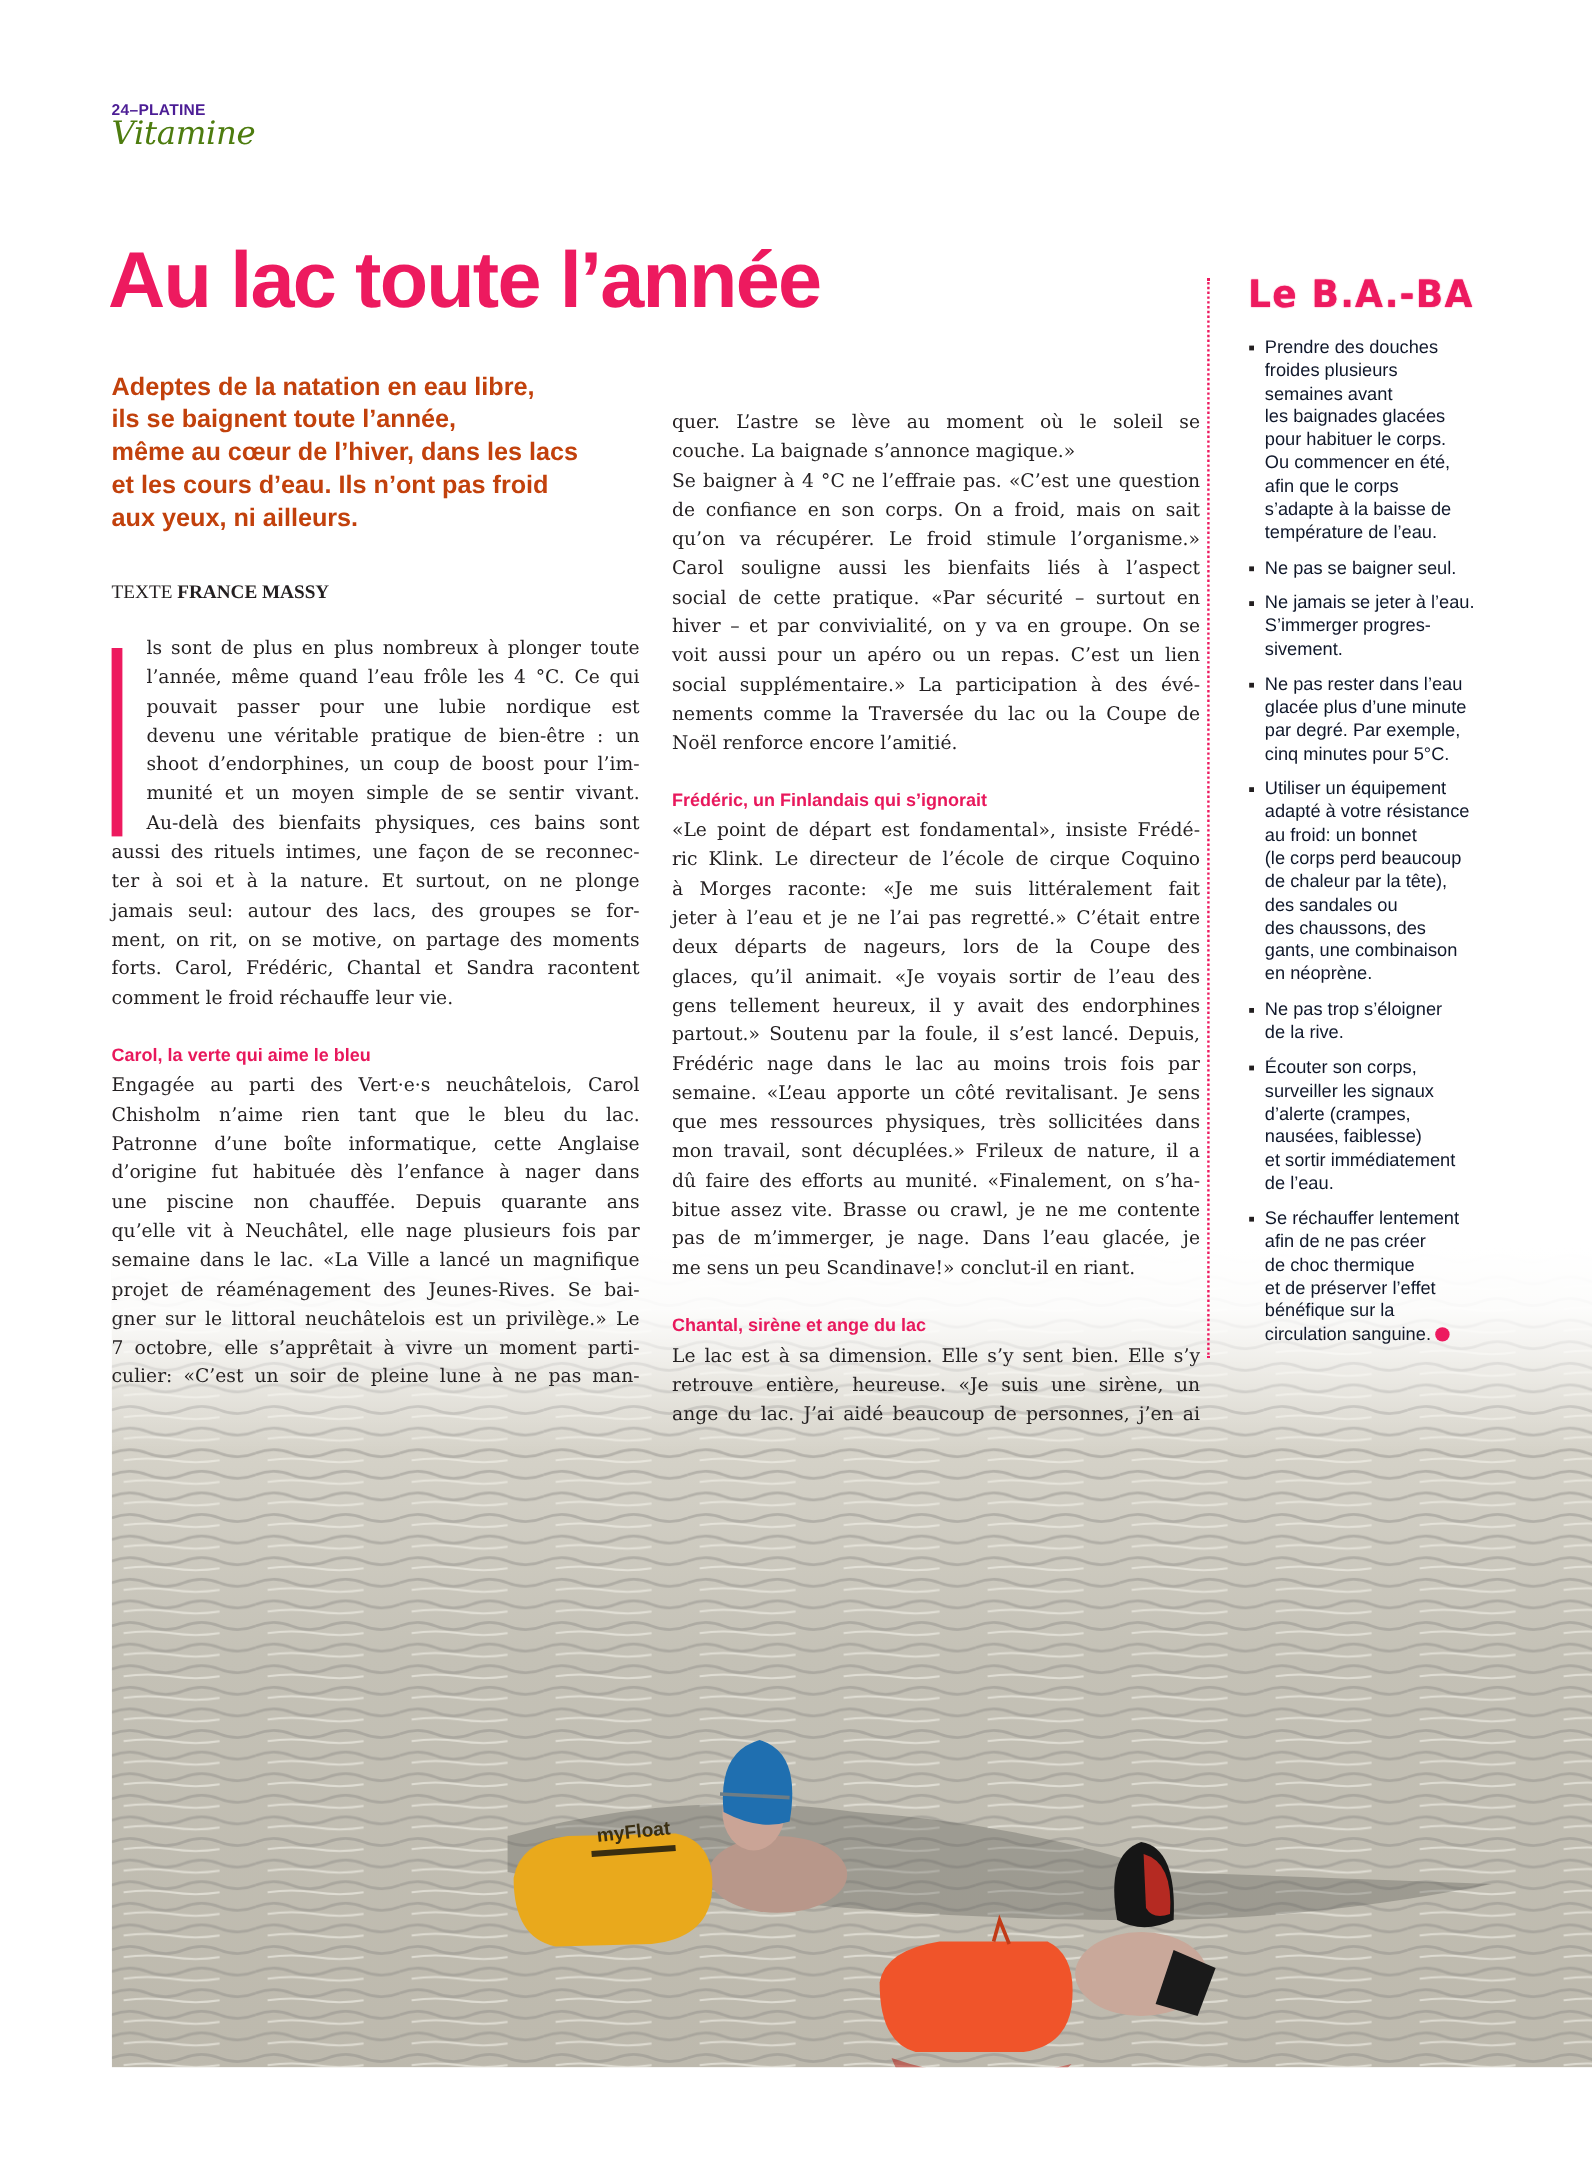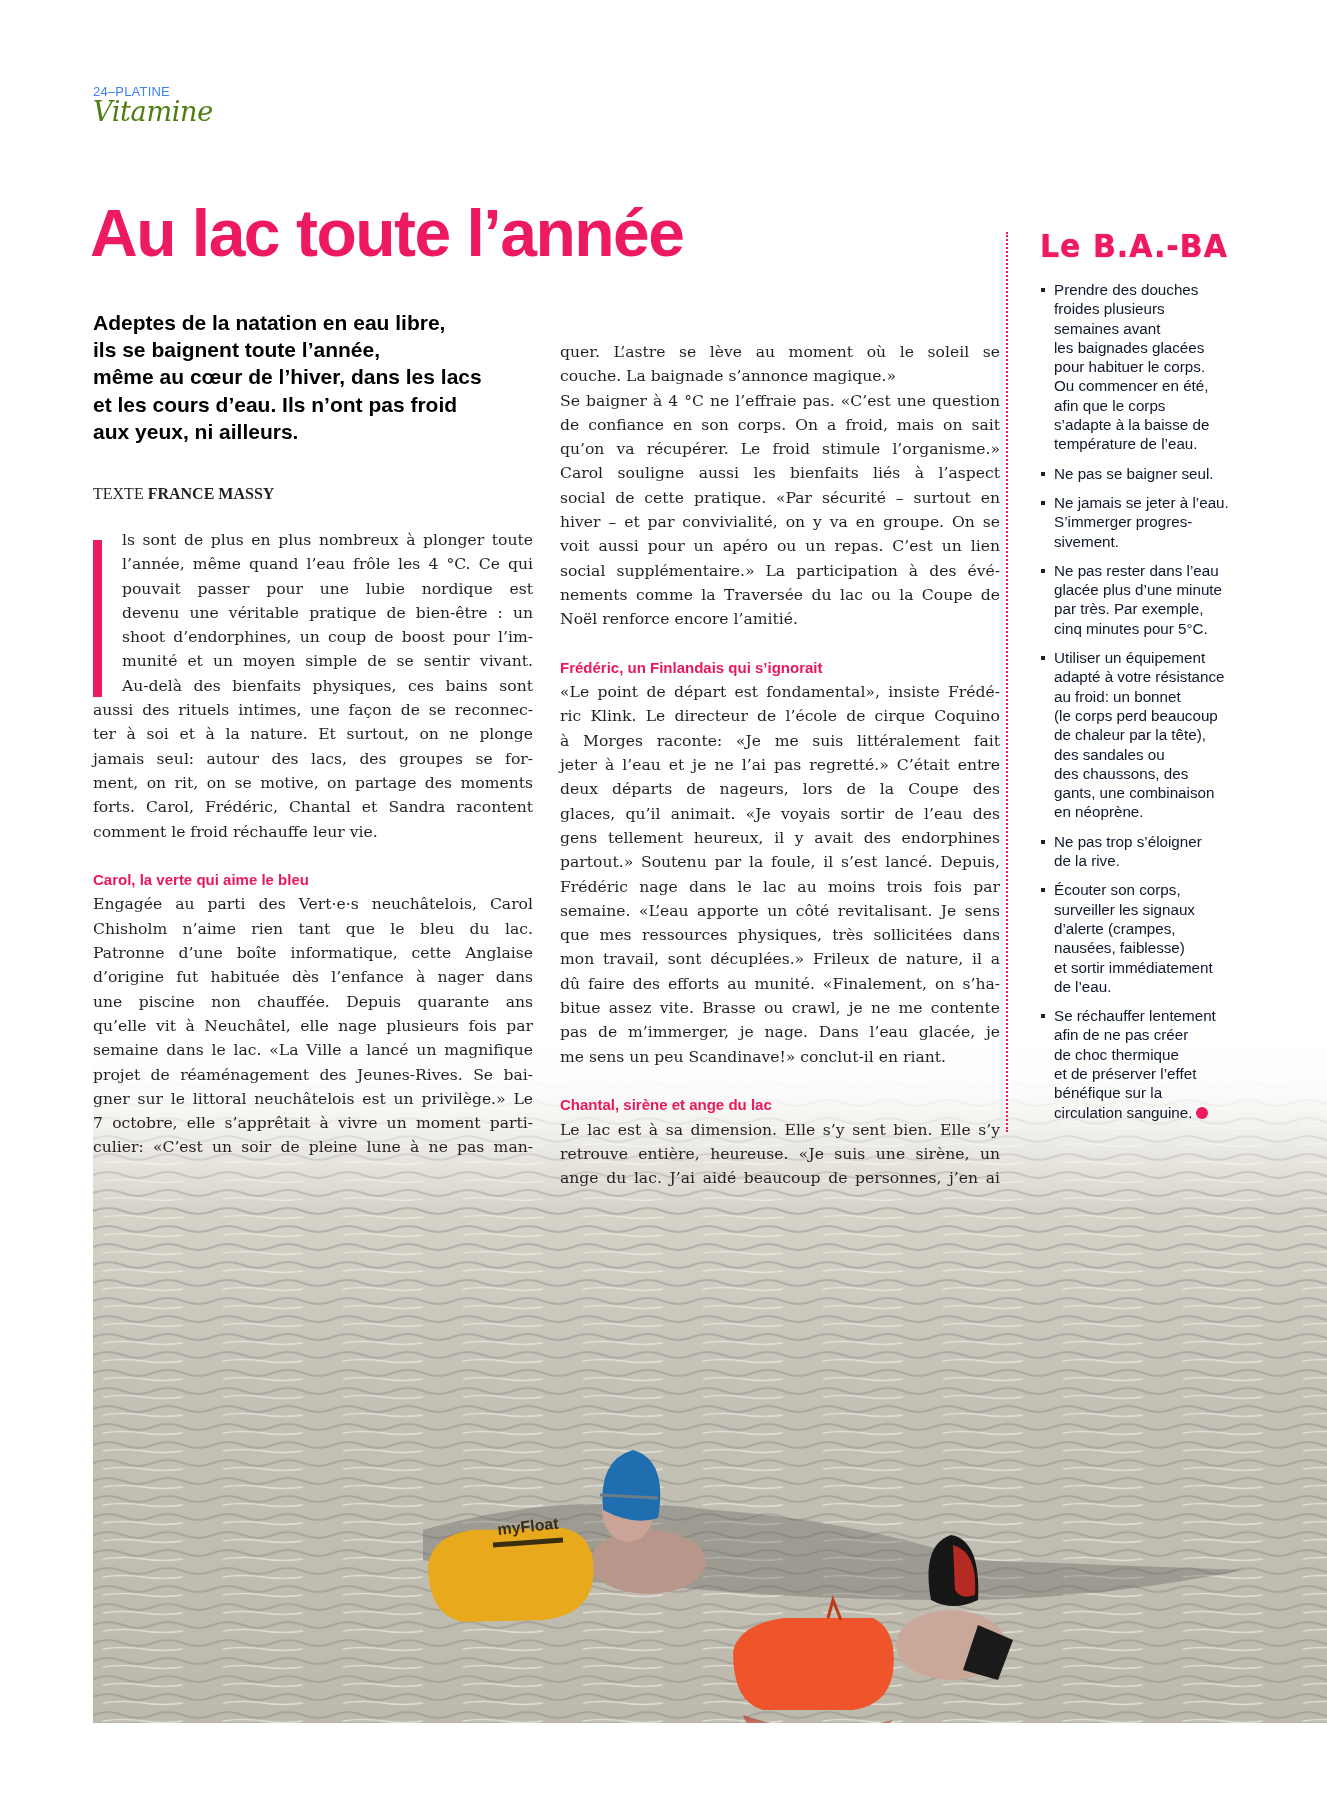--- a/index.html
+++ b/index.html
@@ -1,27 +1,27 @@
 <!DOCTYPE html>
 <html><head>
 <meta charset="utf-8">
 <style>
   html, body { margin:0; padding:0; background:#ffffff; }
   body { width:1327px; height:1814px; position:relative; overflow:hidden; color:#231f20; }
   .abs { position:absolute; }
 
   
-  .folio { left:93px; top:84px; font-family:"Liberation Sans", sans-serif; font-weight:400; font-size:13px; letter-spacing:0.2px; color:#3b82f6; }
+  .folio { left:93px; top:84px; font-family:"Liberation Sans", sans-serif; font-weight:700; font-size:13px; letter-spacing:0.2px; color:#4c1d95; }
   .rubric { left:93px; top:96px; font-family:"DejaVu Serif", serif; font-style:italic; font-size:27px; color:#4d7c0f; letter-spacing:-0.3px; }
 
   
   .title { left:90px; top:200px; font-family:"Liberation Sans", sans-serif; font-weight:700; font-size:66px; color:#ed1a5f; letter-spacing:-1.5px; line-height:1; white-space:nowrap; }
 
   
-  .lead { left:93px; top:309px; width:420px; font-family:"Liberation Sans", sans-serif; font-weight:700; font-size:21px; line-height:27.2px; color:#000000; }
+  .lead { left:93px; top:309px; width:420px; font-family:"Liberation Sans", sans-serif; font-weight:700; font-size:21px; line-height:27.2px; color:#c2410c; }
   .lead span { display:block; white-space:nowrap; }
   .byline { left:93px; top:485px; font-family:Liberation Serif, serif; font-size:16px; color:#231f20; }
   .byline b { font-weight:700; }
 
   
   .col { font-family:"DejaVu Serif", serif; font-size:15.6px; line-height:24.3px; color:#231f20; }
   .col .ln { display:block; white-space:nowrap; text-align:justify; text-align-last:justify; height:24.3px; }
   .col .ln.last { text-align-last:left; }
   .col .sub { display:block; font-family:"Liberation Sans", sans-serif; font-weight:700; font-size:15px; color:#e8185c; height:24.3px; line-height:24.3px; white-space:nowrap; }
   .col .gap { display:block; height:24.3px; }
@@ -209,21 +209,21 @@
     <li>
       <span class="bul"></span>
       <span class="l">Ne jamais se jeter à l’eau.</span>
       <span class="l">S’immerger progres-</span>
       <span class="l">sivement.</span>
     </li>
     <li>
       <span class="bul"></span>
       <span class="l">Ne pas rester dans l’eau</span>
       <span class="l">glacée plus d’une minute</span>
-      <span class="l">par très. Par exemple,</span>
+      <span class="l">par degré. Par exemple,</span>
       <span class="l">cinq minutes pour 5°C.</span>
     </li>
     <li>
       <span class="bul"></span>
       <span class="l">Utiliser un équipement</span>
       <span class="l">adapté à votre résistance</span>
       <span class="l">au froid: un bonnet</span>
       <span class="l">(le corps perd beaucoup</span>
       <span class="l">de chaleur par la tête),</span>
       <span class="l">des sandales ou</span>

